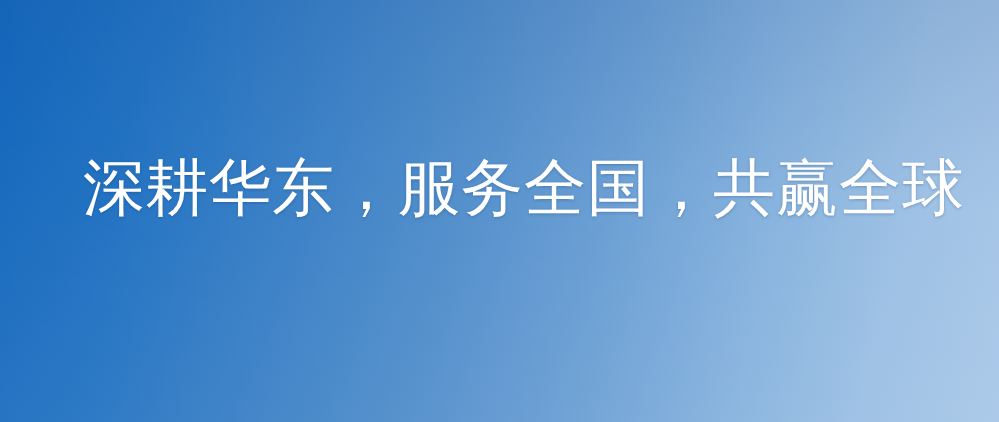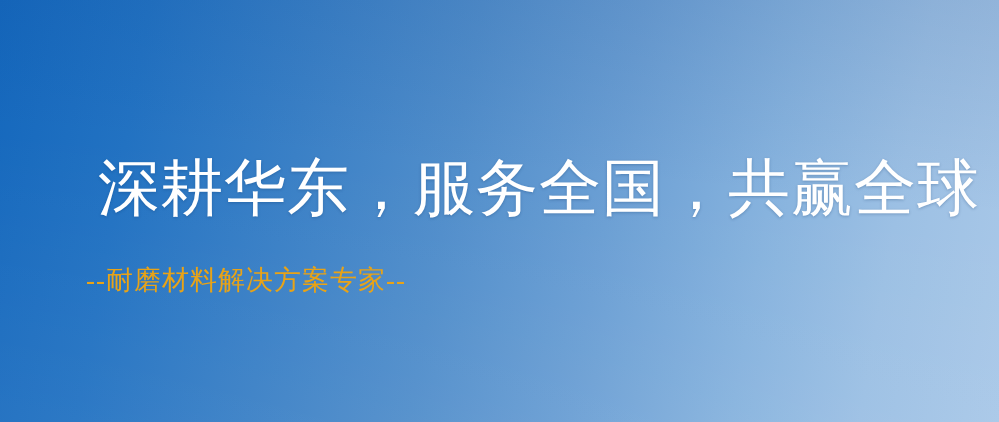--- a/index.html
+++ b/index.html
@@ -39,21 +39,20 @@
     left: 83px;
     top: 152px;
     font-family: "Liberation Serif", "DejaVu Serif", serif;
     font-size: 62px;
     line-height: 72px;
     letter-spacing: 1px;
     color: #ffffff;
     white-space: nowrap;
     text-shadow: 0 1px 3px rgba(10,50,100,0.28);
     z-index: 3;
-    margin-left: 15px;
   }
 
   .subtitle {
     position: absolute;
     left: 86px;
     top: 264px;
     font-family: "Liberation Serif", "DejaVu Serif", serif;
     font-size: 27px;
     line-height: 32px;
     letter-spacing: 1px;
@@ -113,16 +112,15 @@
     letter-spacing: 0;
   }
 </style>
 </head>
 <body>
 
 <div id="banner">
 
   <div class="headline">深耕华东，服务全国，共赢全球</div>
 
-  <div class="subtitle">--耐磨材料解决方案专家--</div>
 
 
 </div>
 
 </body></html>

